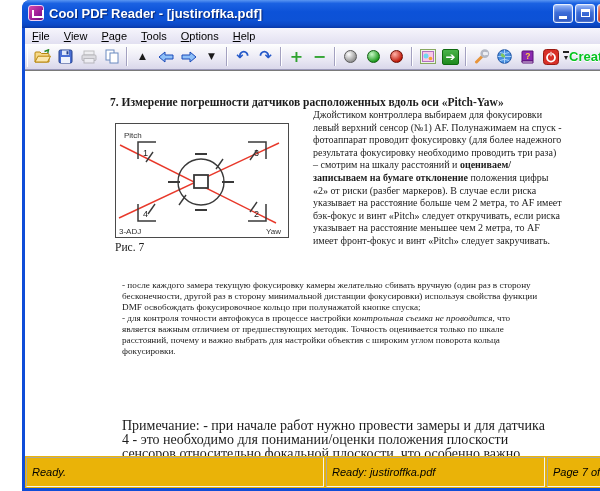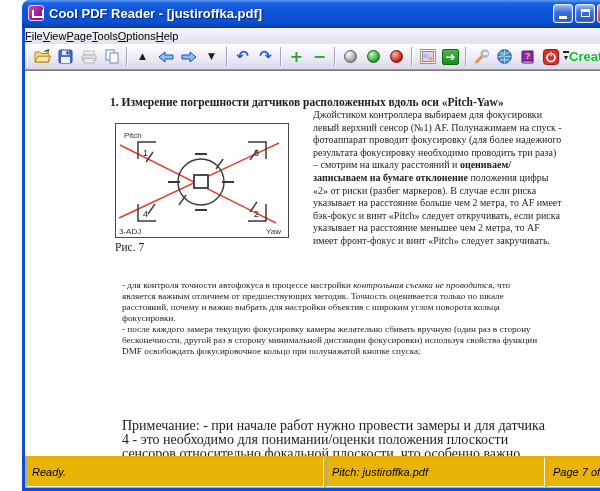--- a/index.html
+++ b/index.html
@@ -32,21 +32,21 @@
   .glyph-min{ width:8px; height:3px; background:#fff; margin-top:9px;}
   .glyph-max{ width:9px; height:8px; border:1px solid #fff; border-top:3px solid #fff;}
   .glyph-close{ color:#fff; font-weight:bold; font-size:12px; line-height:1; font-family:"DejaVu Sans",sans-serif;}
 
   
   .menubar{
     height:16px; margin:0 3px; display:flex; align-items:center;
     background:linear-gradient(180deg,#f6f5fc 0%,#e2e0f1 100%);
     font-size:11px; color:#000;
   }
-  .menu-item{ padding:1px 0; cursor:default; }
+  .menu-item{ padding:1px 7px; cursor:default; }
   .menu-item .mn{ text-decoration:underline; }
 
   
   .toolbar{
     height:26px; margin:0 3px; display:flex; align-items:center; padding:0 4px 0 2px;
     background:linear-gradient(180deg,#fefefe 0%,#ecebf5 55%,#d9d7ea 100%);
     border-bottom:1px solid #9a98b8;
   }
   .tb-grip{ width:4px; height:20px; margin-right:3px;
     background:repeating-linear-gradient(180deg,#b0aecd 0 2px,transparent 2px 4px);
@@ -254,21 +254,21 @@
     <div class="tb-overflow">
       <div class="bar"></div>
       <span class="chev">▾</span>
     </div>
 
     <div class="create-pdf">Create PDF</div>
   </div>
 
   <div class="docarea">
 
-    <div class="doc-heading doc-serif">1.  Измерение погрешности датчиков расположенных вдоль оси «Pitch-Yaw»</div>
+    <div class="doc-heading doc-serif">7.  Измерение погрешности датчиков расположенных вдоль оси «Pitch-Yaw»</div>
 
     <div class="figure-box">
       <svg width="172" height="113" viewBox="0 0 172 113">
 
         <line x1="4" y1="21" x2="160" y2="99" stroke="#e8392b" stroke-width="1.4"></line>
         <line x1="3" y1="94" x2="163" y2="19" stroke="#e8392b" stroke-width="1.4"></line>
 
         <circle cx="85" cy="58" r="23" fill="none" stroke="#3a3a3a" stroke-width="1.4"></circle>
         <rect x="78" y="51" width="14" height="13" fill="#ffffff" stroke="#3a3a3a" stroke-width="1.8"></rect>
 
@@ -297,31 +297,31 @@
         <text x="8" y="14" font-size="8" fill="#333" font-family="Liberation Sans, sans-serif">Pitch</text>
         <text x="3" y="110" font-size="8" fill="#333" font-family="Liberation Sans, sans-serif">3-ADJ</text>
         <text x="150" y="110" font-size="8" fill="#333" font-family="Liberation Sans, sans-serif">Yaw</text>
       </svg>
     </div>
     <div class="figure-caption doc-serif">Рис. 7</div>
 
     <div class="para1 doc-serif"><span>Джойстиком контроллера выбираем для фокусировки левый верхний сенсор (№1) AF. Полунажимаем на спуск -  фотоаппарат проводит фокусировку (для более надежного результата фокусировку необходимо проводить три раза) – смотрим на шкалу расстояний и </span><span class="b">оцениваем/записываем на бумаге отклонение</span><span> положения цифры «2» от риски (разбег маркеров). В случае если риска указывает на расстояние больше чем 2 метра, то AF имеет бэк-фокус и винт «Pitch» следует откручивать, если  риска указывает на расстояние меньшее чем 2 метра, то AF имеет фронт-фокус и винт «Pitch» следует закручивать.</span></div>
 
     <div class="notes1 doc-serif">
+      <div>- после каждого замера текущую фокусировку камеры желательно сбивать вручную (один раз в сторону бесконечности, другой раз в сторону минимальной дистанции фокусировки)  используя свойства функции DMF освобождать фокусировочное кольцо при полунажатой кнопке спуска;</div>
       <div><span>- для контроля точности автофокуса в процессе настройки </span><span class="i">контрольная съемка не проводится</span><span>, что является важным отличием от предшествующих методик. Точность оценивается только по шкале расстояний, почему и важно выбрать для настройки объектив с широким углом поворота кольца фокусировки.</span></div>
-      <div>- после каждого замера текущую фокусировку камеры желательно сбивать вручную (один раз в сторону бесконечности, другой раз в сторону минимальной дистанции фокусировки)  используя свойства функции DMF освобождать фокусировочное кольцо при полунажатой кнопке спуска;</div>
     </div>
 
 
     <div class="note2 doc-serif">Примечание: - при начале работ нужно провести замеры и для датчика 4 - это необходимо для понимании/оценки положения плоскости сенсоров относительно фокальной плоскости, что особенно важно если датчик AF сильно раскручен. В таком случае необходимо будет подкрутить винт «3-ADJ» до получения на датчике 4  погрешностей сравнимых с погрешностями датчиков 1 и 2.</div>
   </div>
 
   <div class="statusbar">
     <div class="sb-panel sb-1">Ready.</div>
-    <div class="sb-panel sb-2">Pitch: justiroffka.pdf</div>
+    <div class="sb-panel sb-2">Ready: justiroffka.pdf</div>
     <div class="sb-panel sb-3">
       <span>Page 7 of 9</span>
       <svg class="sb-grip" width="13" height="13">
         <rect x="9" y="9" width="2" height="2" fill="#a8a494"></rect>
           <rect x="10" y="10" width="2" height="2" fill="#fff"></rect>
         <rect x="5" y="9" width="2" height="2" fill="#a8a494"></rect>
           <rect x="6" y="10" width="2" height="2" fill="#fff"></rect>
         <rect x="9" y="5" width="2" height="2" fill="#a8a494"></rect>
           <rect x="10" y="6" width="2" height="2" fill="#fff"></rect>
       </svg>

